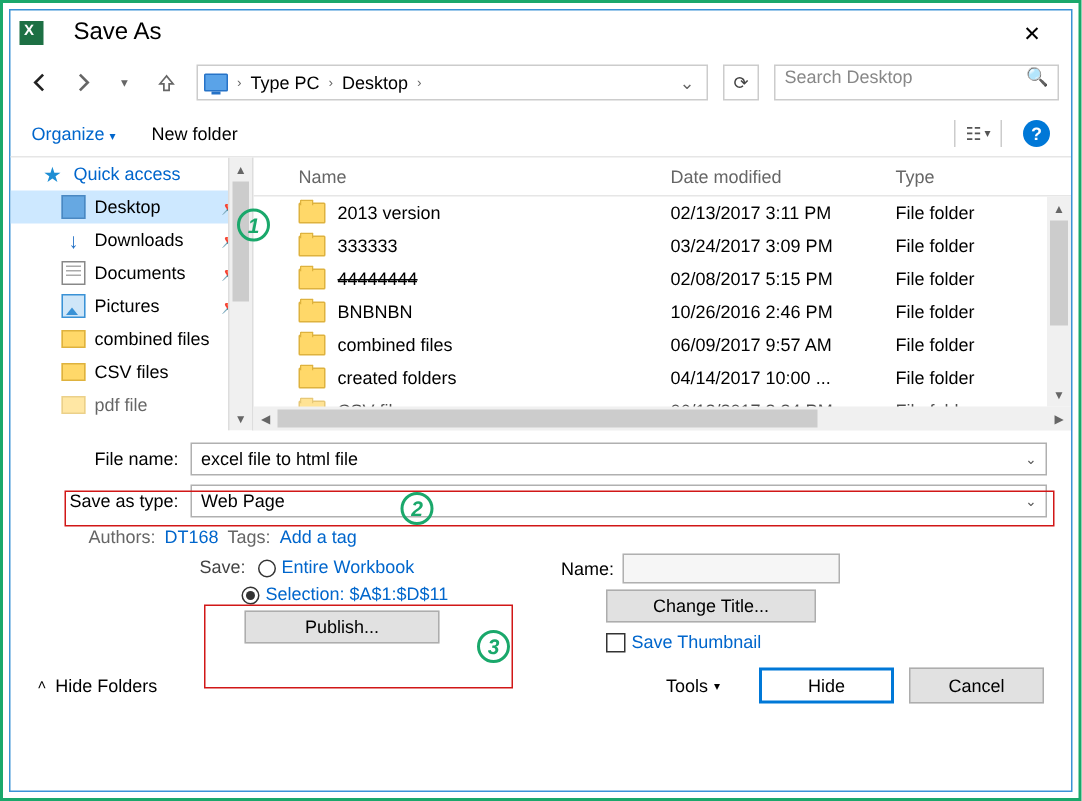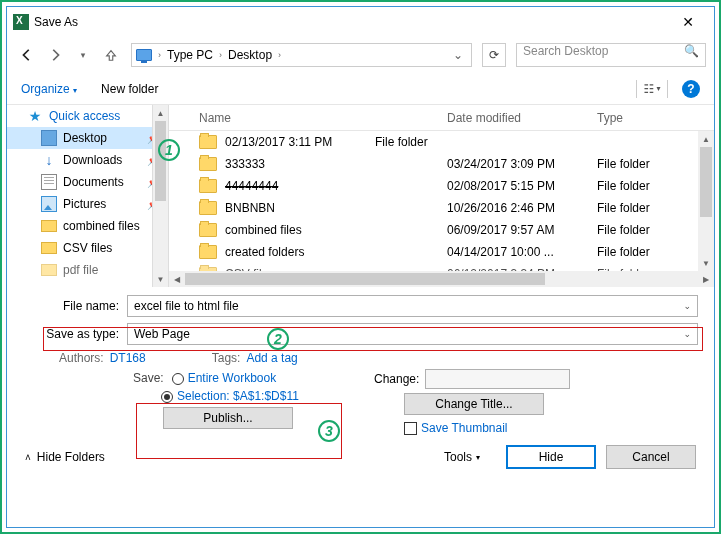--- a/index.html
+++ b/index.html
@@ -1,20 +1,20 @@
 <!DOCTYPE html>
 <html><head>
 <meta charset="utf-8">
 <style>
 * { box-sizing: border-box; margin: 0; padding: 0; font-family: "Segoe UI", Tahoma, sans-serif; font-size: 12px; }
 body { background: #fff; width: 721px; height: 534px; }
 .wrap { border: 2px solid #1aa86b; width: 100%; height: 100%; position: relative; padding: 4px; }
 .dialog { border: 1px solid #3a92d6; width: 100%; height: 100%; position: relative; display: flex; flex-direction: column; background: #fff; }
 .titlebar { display: flex; align-items: center; height: 30px; padding: 0 6px; }
-.titlebar .title { margin-left: 5px; font-size: 12px; }
+.titlebar .title { margin-left: 20px; font-size: 16px; }
 .titlebar .close { margin-left: auto; width: 40px; text-align: center; font-size: 14px; }
 .navbar { display: flex; align-items: center; height: 36px; padding: 0 8px; gap: 4px; }
 .nav-arrow { width: 24px; height: 24px; display: flex; align-items: center; justify-content: center; color: #666; }
 .nav-arrow.back { color: #222; }
 .nav-arrow svg { width: 14px; height: 14px; }
 .addrbar { flex: 1; display: flex; align-items: center; border: 1px solid #ccc; height: 24px; margin: 0 6px 0 4px; padding: 0 4px; }
 .addr-seg { padding: 0 4px; }
 .addr-chev { color: #666; font-size: 9px; padding: 0 2px; }
 .addr-drop { margin-left: auto; color: #666; padding: 0 4px; }
 .refresh { width: 24px; height: 24px; border: 1px solid #ccc; display: flex; align-items: center; justify-content: center; color: #444; }
@@ -52,21 +52,21 @@
 .list-scroll-h .btn { width: 16px; display:flex; align-items:center; justify-content:center; font-size:8px; color:#666; position:absolute; top:0; bottom:0;}
 .list-scroll-h .thumb { position: absolute; left: 16px; top: 2px; bottom: 2px; width: 360px; background: #ccc; }
 .strike { text-decoration: line-through; }
 .form { padding: 8px 16px 0 16px; }
 .frow { display: flex; align-items: center; margin-bottom: 6px; }
 .frow .lbl { width: 104px; text-align: right; padding-right: 8px; }
 .combo { flex: 1; border: 1px solid #b0b0b0; height: 22px; display: flex; align-items: center; padding: 0 6px; }
 .combo .dd { margin-left: auto; font-size: 9px; color: #555; }
 .form .meta { display: flex; gap: 6px; margin: 6px 0 4px 36px; align-items: center; }
 .form .meta .ml { color: #666; }
-.form .meta .mv { color: #0066cc; margin-right: 60px; }
+.form .meta .mv { color: #0066cc; }
 .saveblock { display: flex; margin-top: 4px; margin-left: 110px; gap: 46px; }
 .col-save { width: 195px; }
 .radio-row { display: flex; align-items: flex-end; gap: 4px; color: #0066cc; margin: 2px 0 4px 0; padding-left: 28px; }
 .radio-row.first { padding-left: 0; }
 .radio-row .rlabel { color: #444; margin-right: 4px; }
 .radio { width: 12px; height: 12px; border: 1px solid #333; border-radius: 50%; display: inline-flex; align-items: center; justify-content: center; }
 .radio.checked::after { content: ""; width: 6px; height: 6px; background: #333; border-radius: 50%; }
 .pub-btn { width: 130px; height: 22px; border: 1px solid #adadad; background: #e1e1e1; margin: 4px 0 0 30px; text-align: center; line-height: 20px; }
 .col-title .trow { display: flex; align-items: center; gap: 6px; margin-bottom: 4px; }
 .col-title .tinput { width: 145px; height: 20px; border: 1px solid #b0b0b0; background: #f6f6f6; }
@@ -197,20 +197,21 @@
 
     <div class="list">
       <div class="header">
         <span class="col-n">Name</span>
         <span class="col-d">Date modified</span>
         <span class="col-t">Type</span>
       </div>
       <div class="rows">
         <div class="row">
               <span class="fico"></span>
+              <span class="col-n" style="flex:0 0 222px;">2013 version</span>
               <span class="col-d">02/13/2017 3:11 PM</span>
               <span class="col-t">File folder</span>
             </div>
         <div class="row">
               <span class="fico"></span>
               <span class="col-n" style="flex:0 0 222px;">333333</span>
               <span class="col-d">03/24/2017 3:09 PM</span>
               <span class="col-t">File folder</span>
             </div>
         <div class="row">
@@ -287,21 +288,21 @@
           <span>Entire Workbook</span>
         </div>
         <div class="radio-row">
           <span class="radio checked"></span>
           <span>Selection: $A$1:$D$11</span>
         </div>
         <div class="pub-btn">Publish...</div>
       </div>
       <div class="col-title">
         <div class="trow">
-          <span>Change:</span>
+          <span>Name:</span>
           <span class="tinput"></span>
         </div>
         <div class="chg-btn">Change Title...</div>
         <div class="thumbrow">
           <span class="checkbox"></span>
           <span>Save Thumbnail</span>
         </div>
       </div>
     </div>
   </div>

